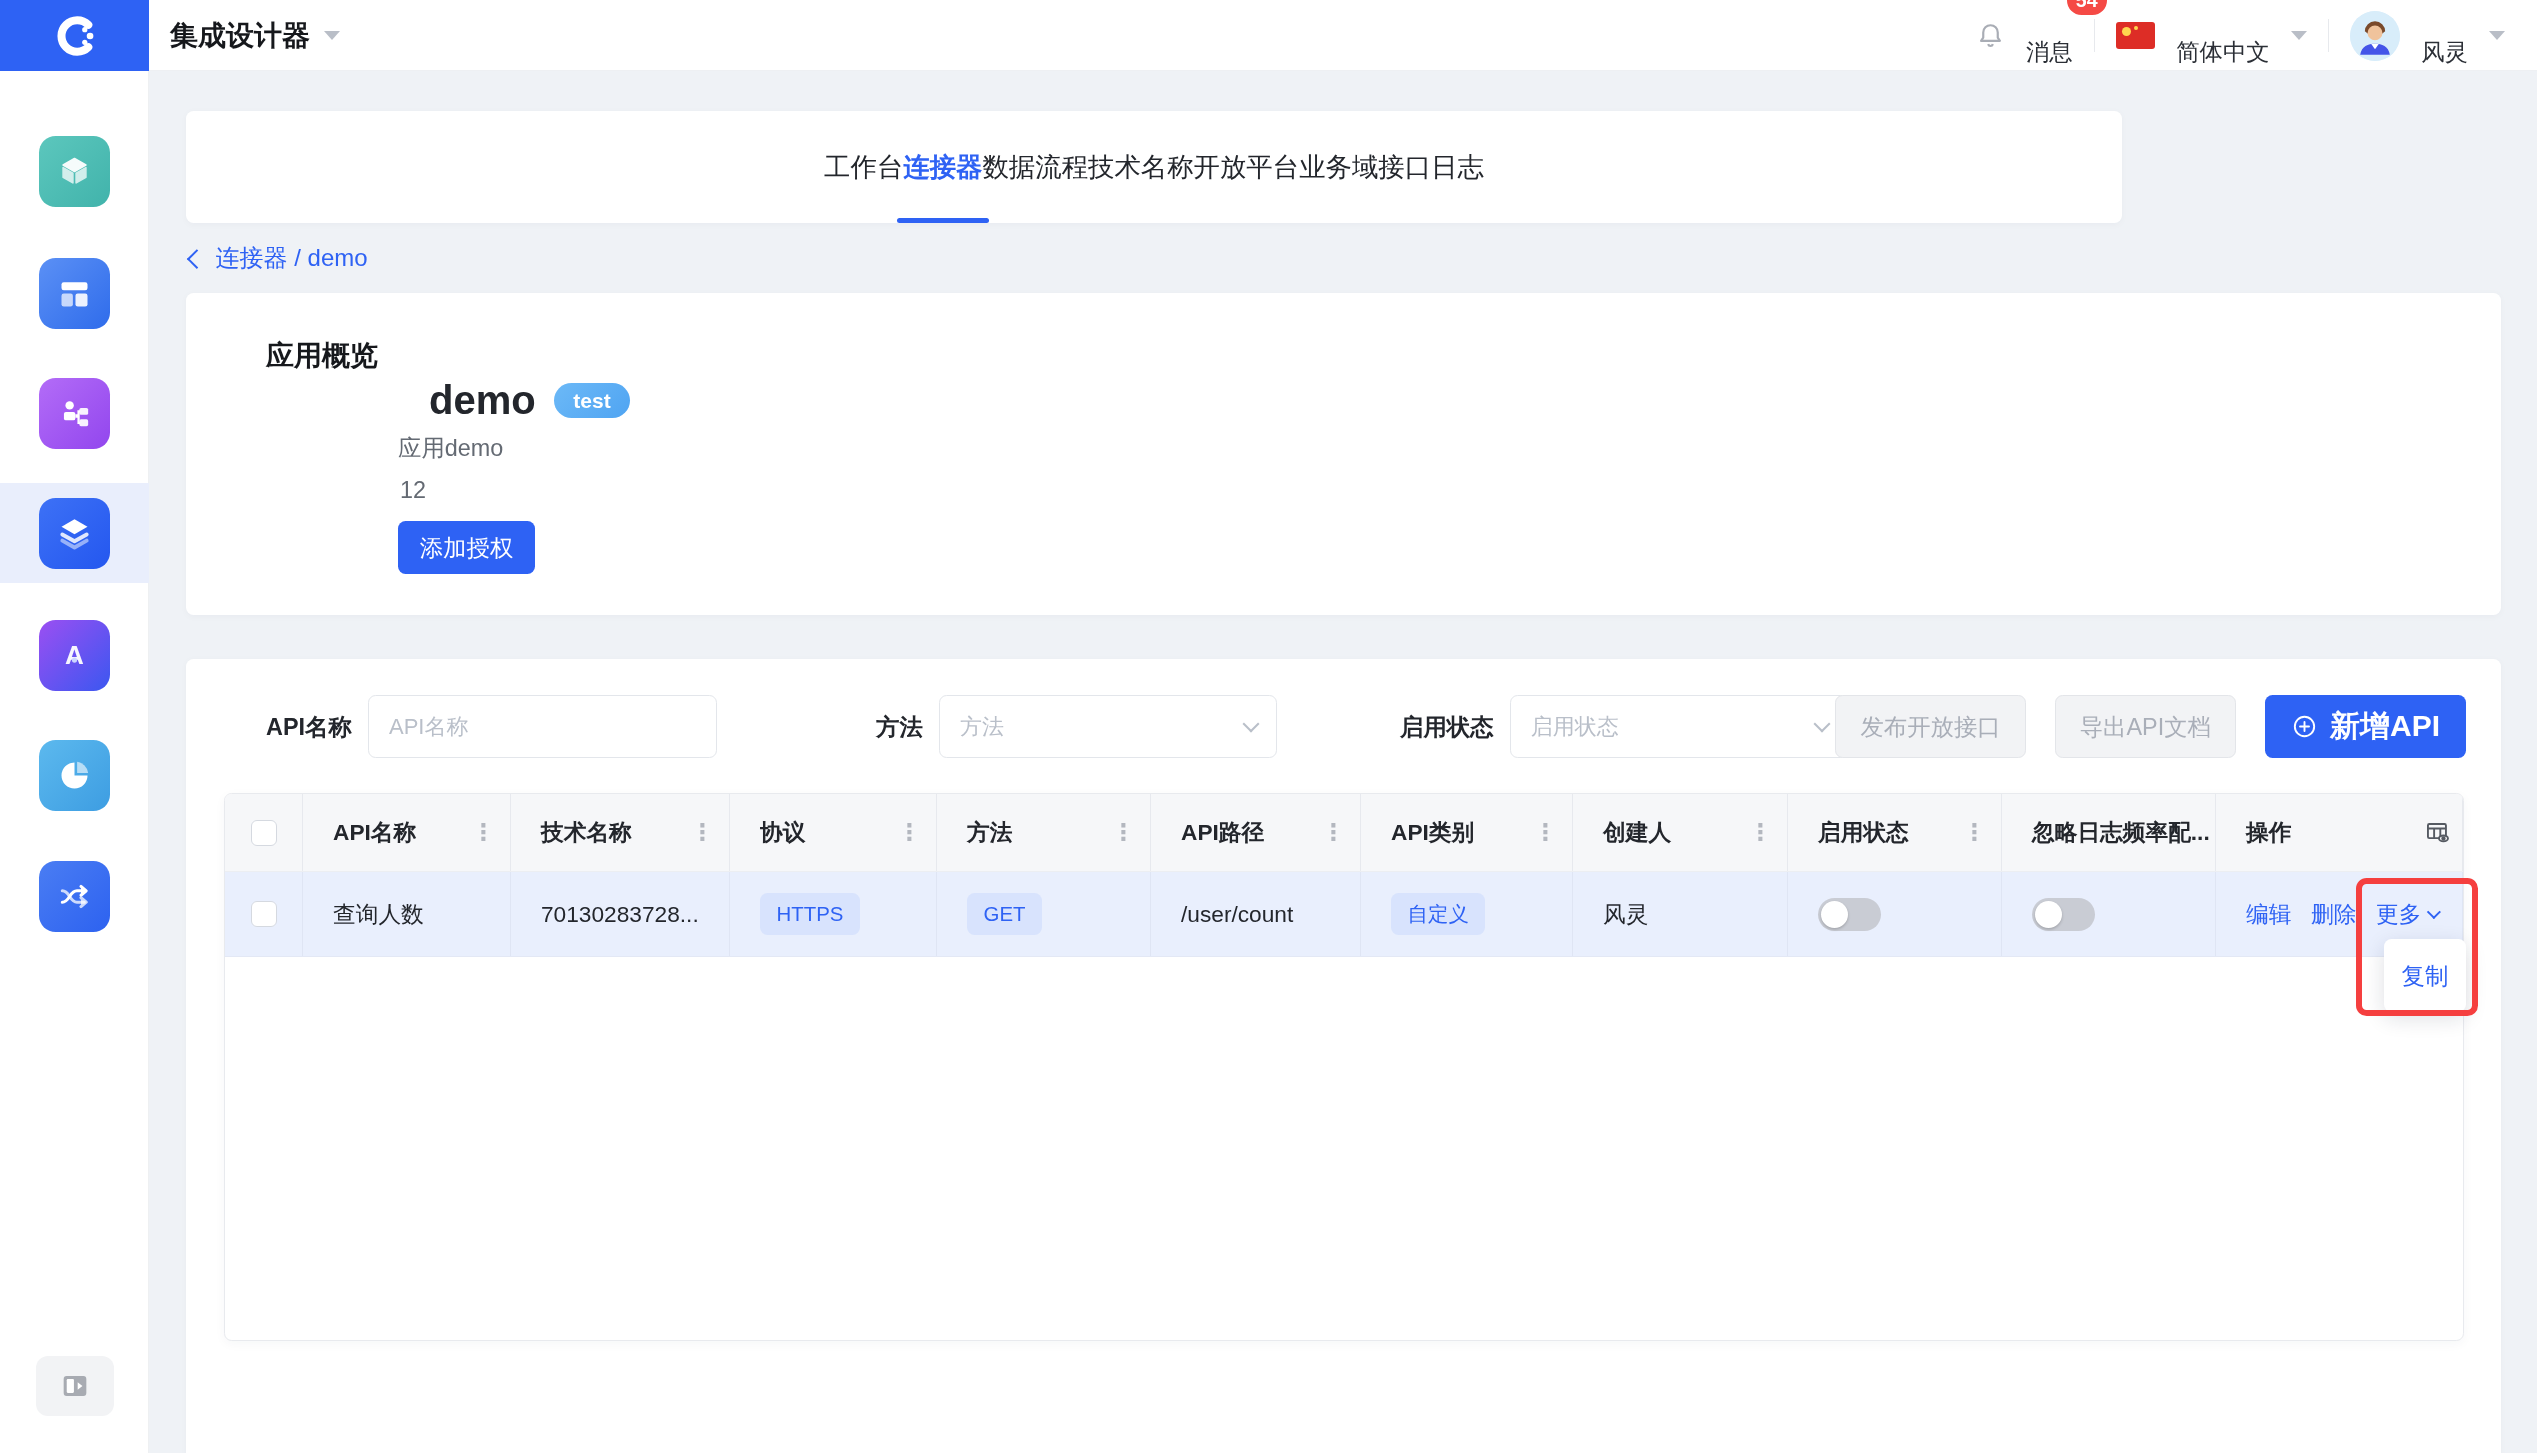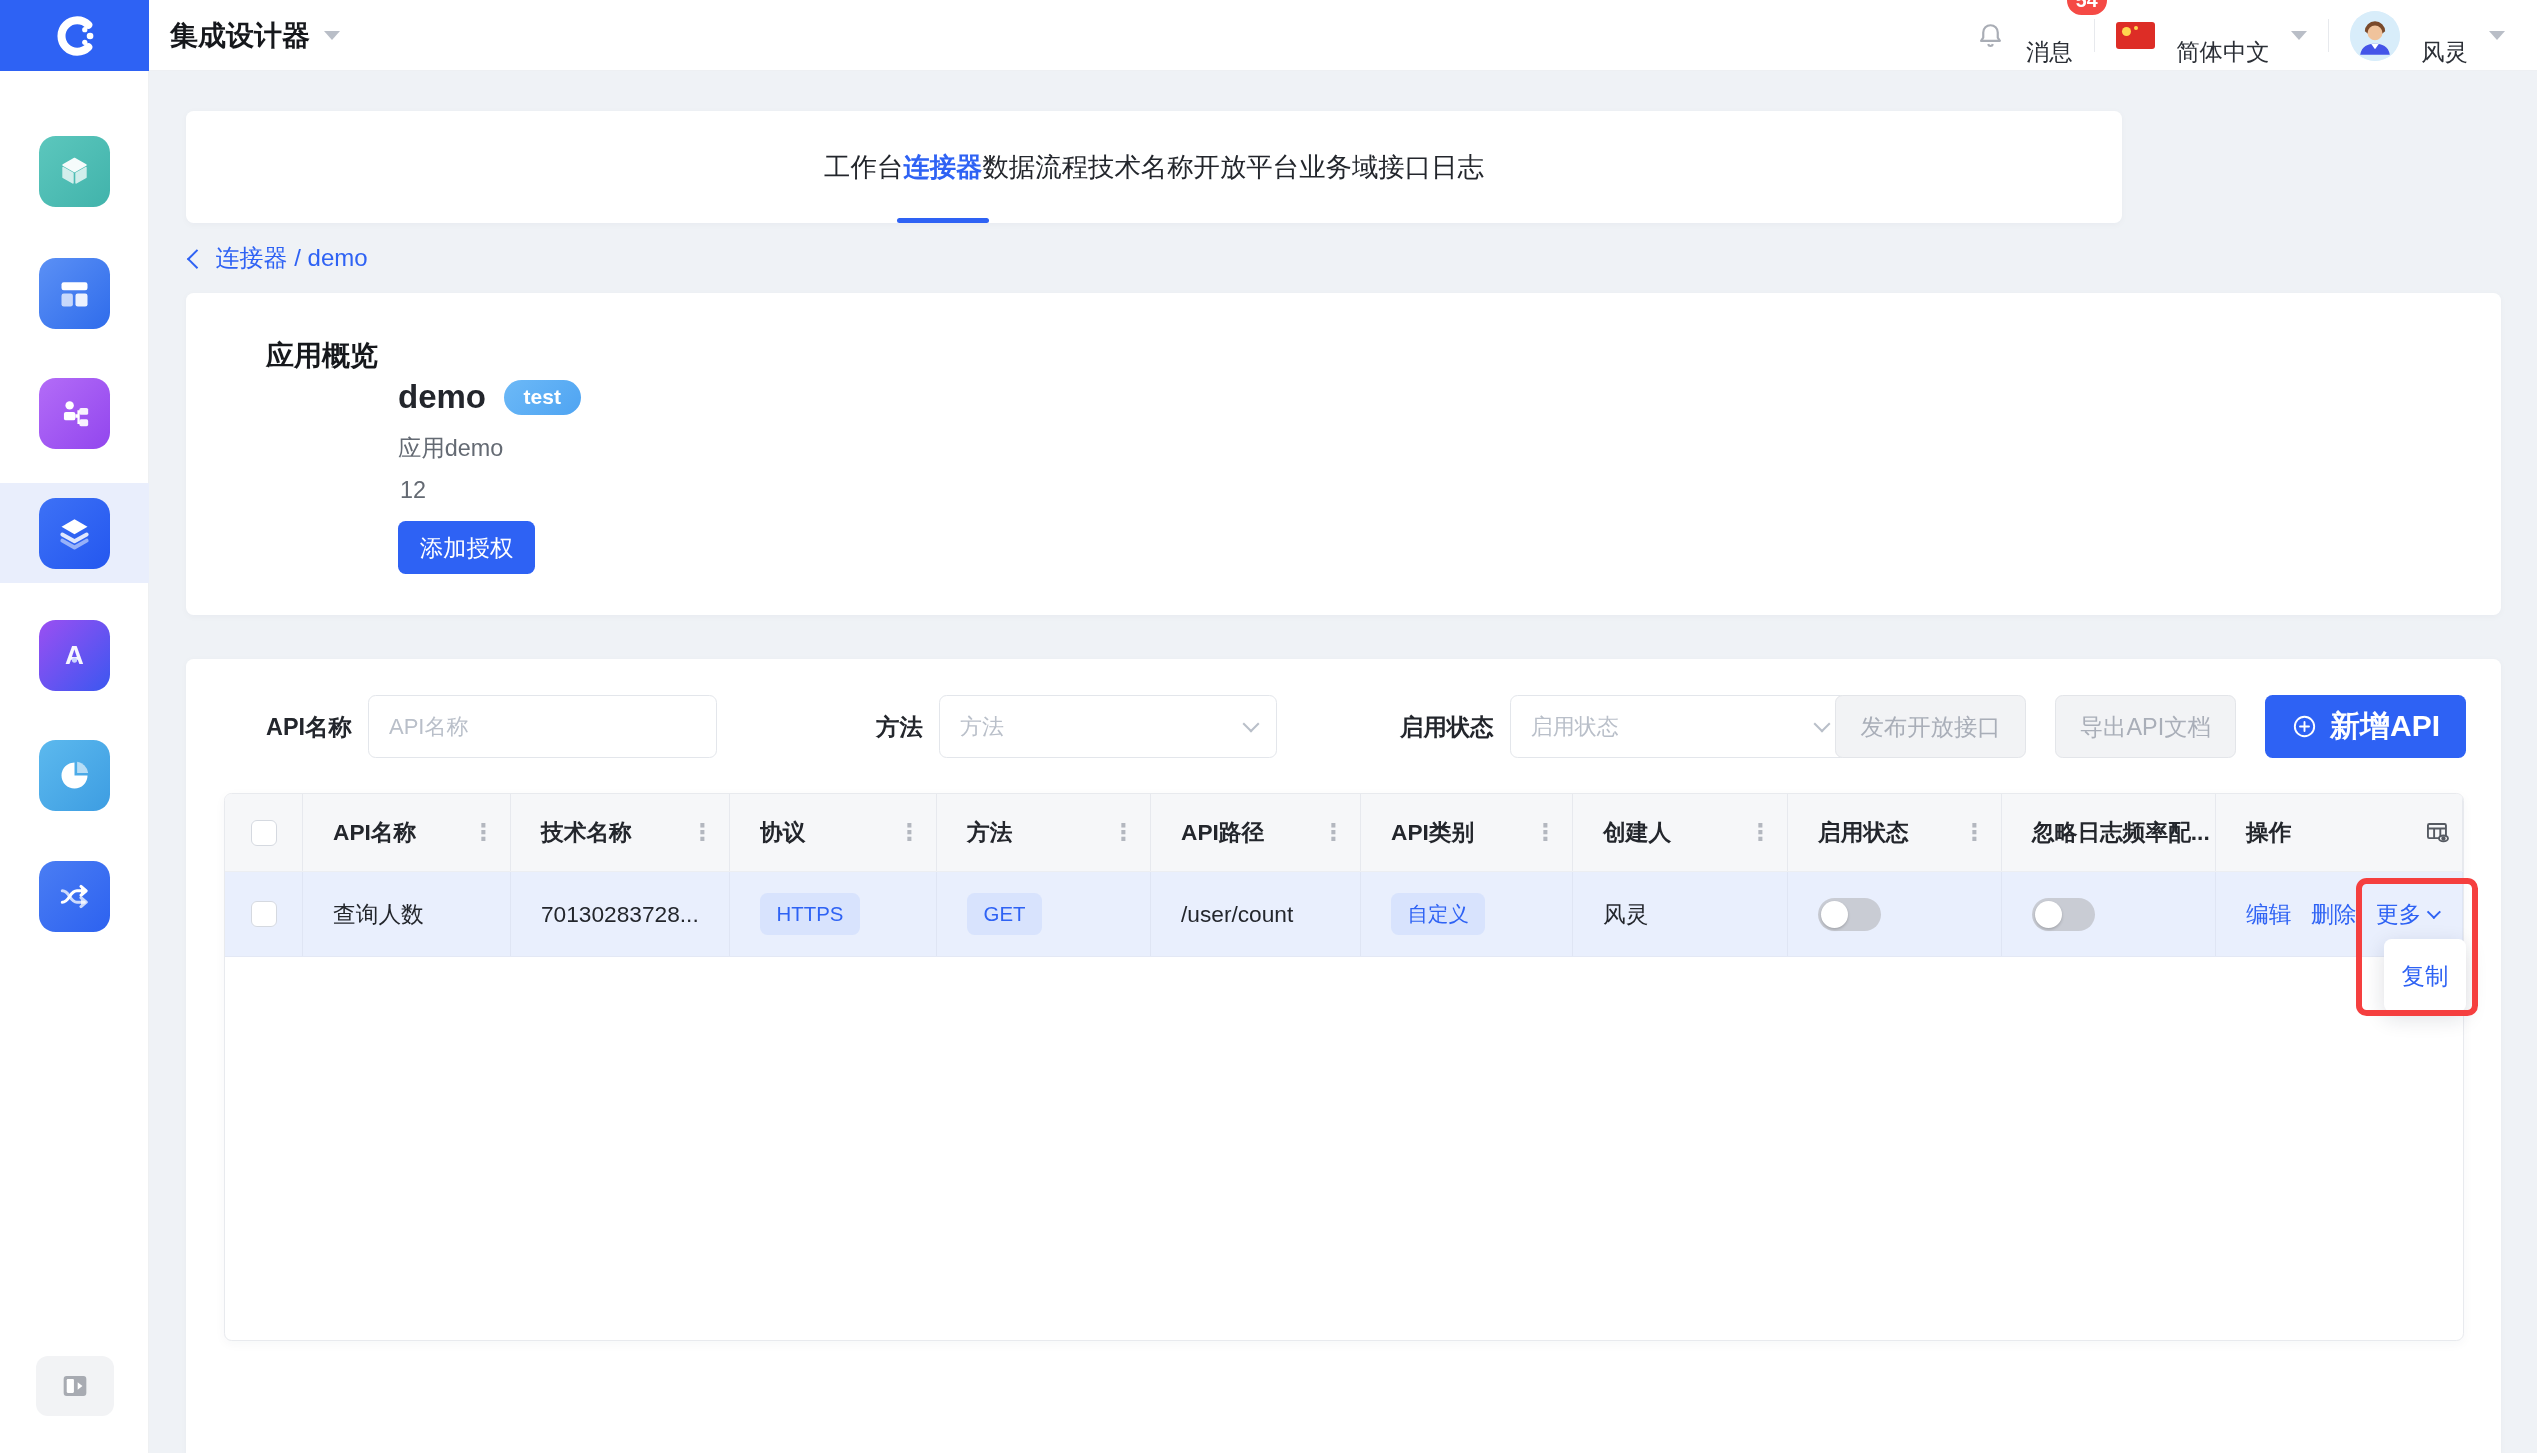--- a/index.html
+++ b/index.html
@@ -47,21 +47,21 @@
   .breadcrumb { position:absolute; left:190px; top:242px; display:flex; align-items:center; gap:12px; color:#2e62f4; font-size:24px; cursor:pointer; }
   .chev-left { width:13.6px; height:13.6px; border-left:2.3px solid #2e62f4; border-bottom:2.3px solid #2e62f4; transform:rotate(45deg); margin-top:1.5px; }
   
   .ov-card { left:186px; top:293px; width:2315px; height:322px; }
   .ov-title { position:absolute; left:80px; top:44px; font-size:28px; font-weight:700; color:#16181c; }
   .brand { position:absolute; left:56px; top:134px; display:flex; align-items:center; gap:12px; }
   .brand-col {display:flex; flex-direction:column; gap:4.5px;}
   .brand-name { font-size:32px; font-weight:700; color:#23262c; letter-spacing:0.8px; }
   .brand-tagline { font-size:12px; color:#9aa0a8; letter-spacing:3px; }
   .ov-name-row { position:absolute; left:212px; top:85px; display:flex; align-items:center; gap:18px; }
-  .ov-name { font-size:33px; font-weight:700; color:#23262c; }
+  .ov-name { font-size:40px; font-weight:700; color:#23262c;margin-left:31px; }
   .test-badge { height:35px; padding:0 19.6px; border-radius:18px; background:linear-gradient(135deg,#6cb9f7,#4fa4f2); color:#fff; font-size:21px; font-weight:700; display:flex; align-items:center; }
   .ov-desc { position:absolute; left:212px; top:139px; font-size:23.4px; color:#646a73; }
   .ov-count { position:absolute; left:214px; top:184px; font-size:23.4px; color:#646a73; }
   .btn-primary { position:absolute; left:212px; top:228px; width:137px; height:53px; border-radius:7.6px; background:#2e62f4; color:#fff; font-size:23.4px; display:flex; align-items:center; justify-content:center; cursor:pointer; }
   
   .main-card { left:186px; top:659px; width:2315px; height:896px; }
   .filter-item { position:absolute; top:36px; height:63px; display:flex; align-items:center; gap:16.6px; }
   .f1 { left:80px; } .f2 { left:690px; } .f3 { left:1214px; }
   .filter-label { font-size:23.4px; font-weight:700; color:#23262c; white-space:nowrap; }
   .text-input, .select { height:63px; border:1.5px solid #e3e6eb; border-radius:7.6px; background:#fff; font-size:22px; padding:0 19.6px; color:#23262c; display:flex; align-items:center; }

